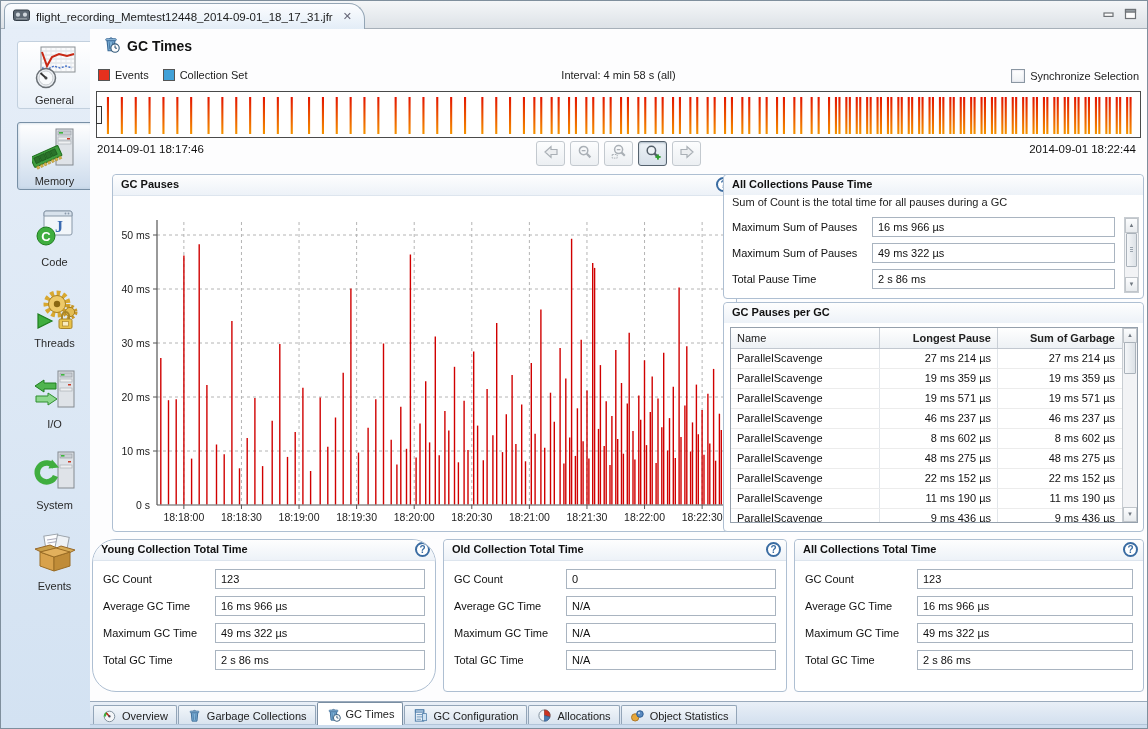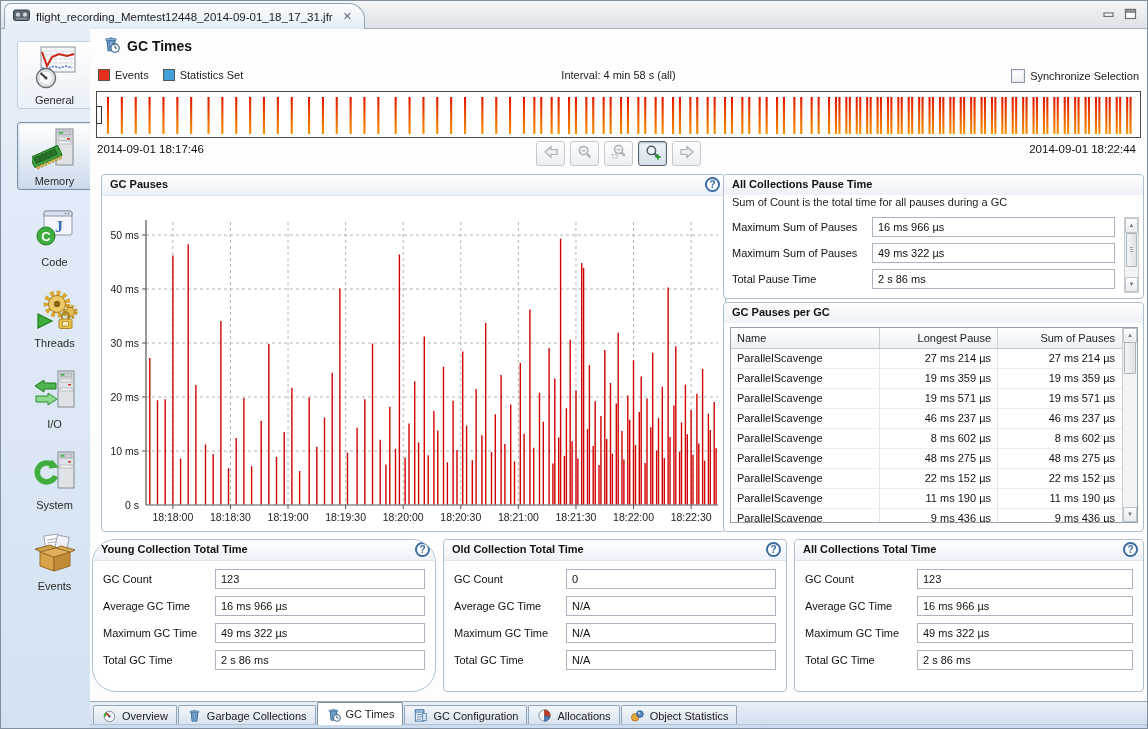--- a/index.html
+++ b/index.html
@@ -49,21 +49,21 @@
   .vs-arrow{position:absolute;left:0;right:0;height:13px;background:linear-gradient(#fcfdfe,#e8ebee);border:1px solid #c0c5ca;font-size:6px;color:#707880;text-align:center;line-height:12px;cursor:pointer;}
   .vs-thumb{position:absolute;left:1px;right:1px;background:linear-gradient(90deg,#f4f6f8,#dde2e7);border:1px solid #aab2ba;border-radius:1px;cursor:pointer;}
   .vs-grip{position:absolute;left:3px;right:3px;top:50%;height:5px;margin-top:-3px;background:repeating-linear-gradient(#9aa4ae 0 1px,transparent 1px 2px);}
   
   .tbl{position:absolute;left:6px;right:5px;top:24px;bottom:8px;border:1px solid #95a0ac;background:#fff;overflow:hidden;}
   .thead{display:flex;height:20px;background:linear-gradient(#ffffff,#edf1f5);border-bottom:1px solid #c2c8d0;}
   .th{font-size:11px;color:#222;line-height:20px;box-sizing:border-box;padding:0 6px;}
   .trow{display:flex;height:19px;border-bottom:1px solid #ececec;cursor:default;}
   .td{font-size:11px;color:#111;line-height:18px;box-sizing:border-box;padding:0 6px;white-space:nowrap;overflow:hidden;}
   .col-name{width:148px;} .col-lp{width:118px;text-align:right;border-left:1px solid #e2e6ea;} .col-sp{flex:1;text-align:right;border-left:1px solid #e2e6ea;padding-right:22px;}
-  .thead .col-lp,.thead .col-sp{border-left:1px solid #c9cfd6;}
+  .thead .col-lp,.thead .col-sp{border-left:1px solid #c9cfd6;font-weight:bold;}
   
   #tabstrip{position:absolute;left:0;right:0;top:672px;height:23px;background:linear-gradient(#e9eff7,#d2dfee);border-top:1px solid #9aaabc;display:flex;align-items:flex-end;padding-left:3px;}
   .btab{display:flex;align-items:center;gap:5px;height:19px;padding:0 8px;margin-right:1px;border:1px solid #93a5b8;border-bottom:none;border-radius:2px 2px 0 0;background:linear-gradient(#f2f6fa,#d7e2ee);font-size:11px;color:#222;cursor:pointer;}
   .btab.selected{height:22px;background:#fff;font-weight:normal;border-color:#7a8ea2;position:relative;z-index:2;}
   #bottomfill{position:absolute;left:0;right:0;top:695px;bottom:0;background:#ccdcee;border-top:1px solid #b2c4d8;}
 </style>
 </head>
 <body>
 
 <div id="win">
@@ -214,21 +214,21 @@
     </div>
 
     <div class="range-row">
       <div id="legend">
           <span class="leg-item">
             <span class="leg-swatch" style="background:#e5301e"></span>
             <span>Events</span>
           </span>
           <span class="leg-item">
             <span class="leg-swatch" style="background:#41a1d8"></span>
-            <span>Statistics Set</span>
+            <span>Collection Set</span>
           </span>
         </div>
       <div class="interval">Interval: 4 min 58 s (all)</div>
       <div class="sync">
         <span class="checkbox"></span>
         <span>Synchronize Selection</span>
       </div>
     </div>
 
     <div id="timeline"><svg width="1041" height="43">
@@ -396,21 +396,21 @@
           </div>
           <div class="navbtn">
             <span><svg width="16" height="16" viewBox="0 0 16 16">
                 <path d="M14 8 L8 2.5 L8 5.5 L2 5.5 L2 10.5 L8 10.5 L8 13.5 Z" fill="#eceef0" stroke="#aab0b6" stroke-width="1.2"></path>
               </svg></span>
           </div>
         </div>
       <span class="ts right">2014-09-01 18:22:44</span>
     </div>
 
-    <div class="groupbox" id="gcpauses" style="left:11px;top:145px;width:625px;height:358px;">
+    <div class="groupbox" id="gcpauses" style="left:22px;top:145px;width:625px;height:358px;">
       <div class="gb-header">
         <span class="gb-title">GC Pauses</span>
         <span class="help">?</span>
       </div>
       <div id="chart">
           <svg width="623" height="336" style="display:block">
             <line x1="44" y1="255" x2="616" y2="255" stroke="#b4b4b4" stroke-dasharray="3 3" stroke-width="1"></line>
             <line x1="40" y1="255" x2="44" y2="255" stroke="#555555"></line>
             <text x="37" y="258.5" font-size="10.5" fill="#222" text-anchor="end">10 ms</text>
             <line x1="44" y1="201" x2="616" y2="201" stroke="#b4b4b4" stroke-dasharray="3 3" stroke-width="1"></line>
@@ -614,21 +614,21 @@
     </div>
 
     <div class="groupbox" id="pergc" style="left:633px;top:273px;width:421px;height:230px;">
       <div class="gb-header" style="border-bottom:none;">
         <span class="gb-title">GC Pauses per GC</span>
       </div>
       <div class="tbl">
         <div class="thead" id="tbl-head">
             <span class="th col-name">Name</span>
             <span class="th col-lp">Longest Pause</span>
-            <span class="th col-sp">Sum of Pauses</span>
+            <span class="th col-sp">Sum of Garbage</span>
           </div>
         <div id="tbl-body">
             <div class="trow">
               <span class="td col-name">ParallelScavenge</span>
                    <span class="td col-lp">27 ms 214 µs</span>
                    <span class="td col-sp">27 ms 214 µs</span>
             </div>
             <div class="trow">
               <span class="td col-name">ParallelScavenge</span>
                    <span class="td col-lp">19 ms 359 µs</span>

